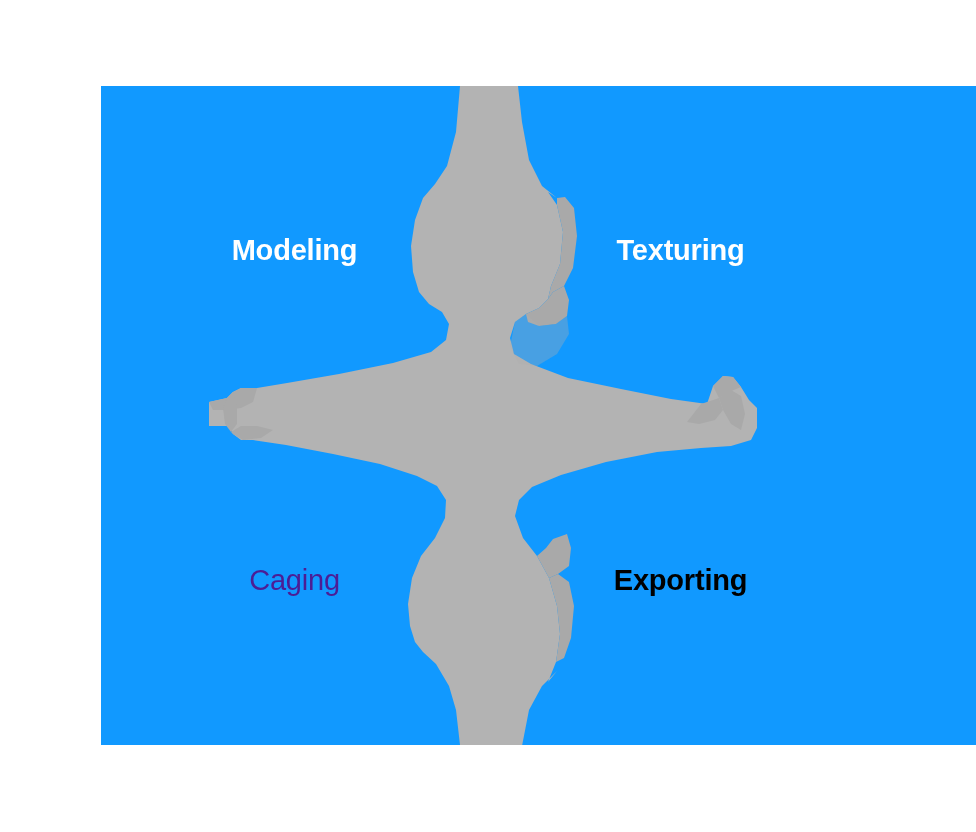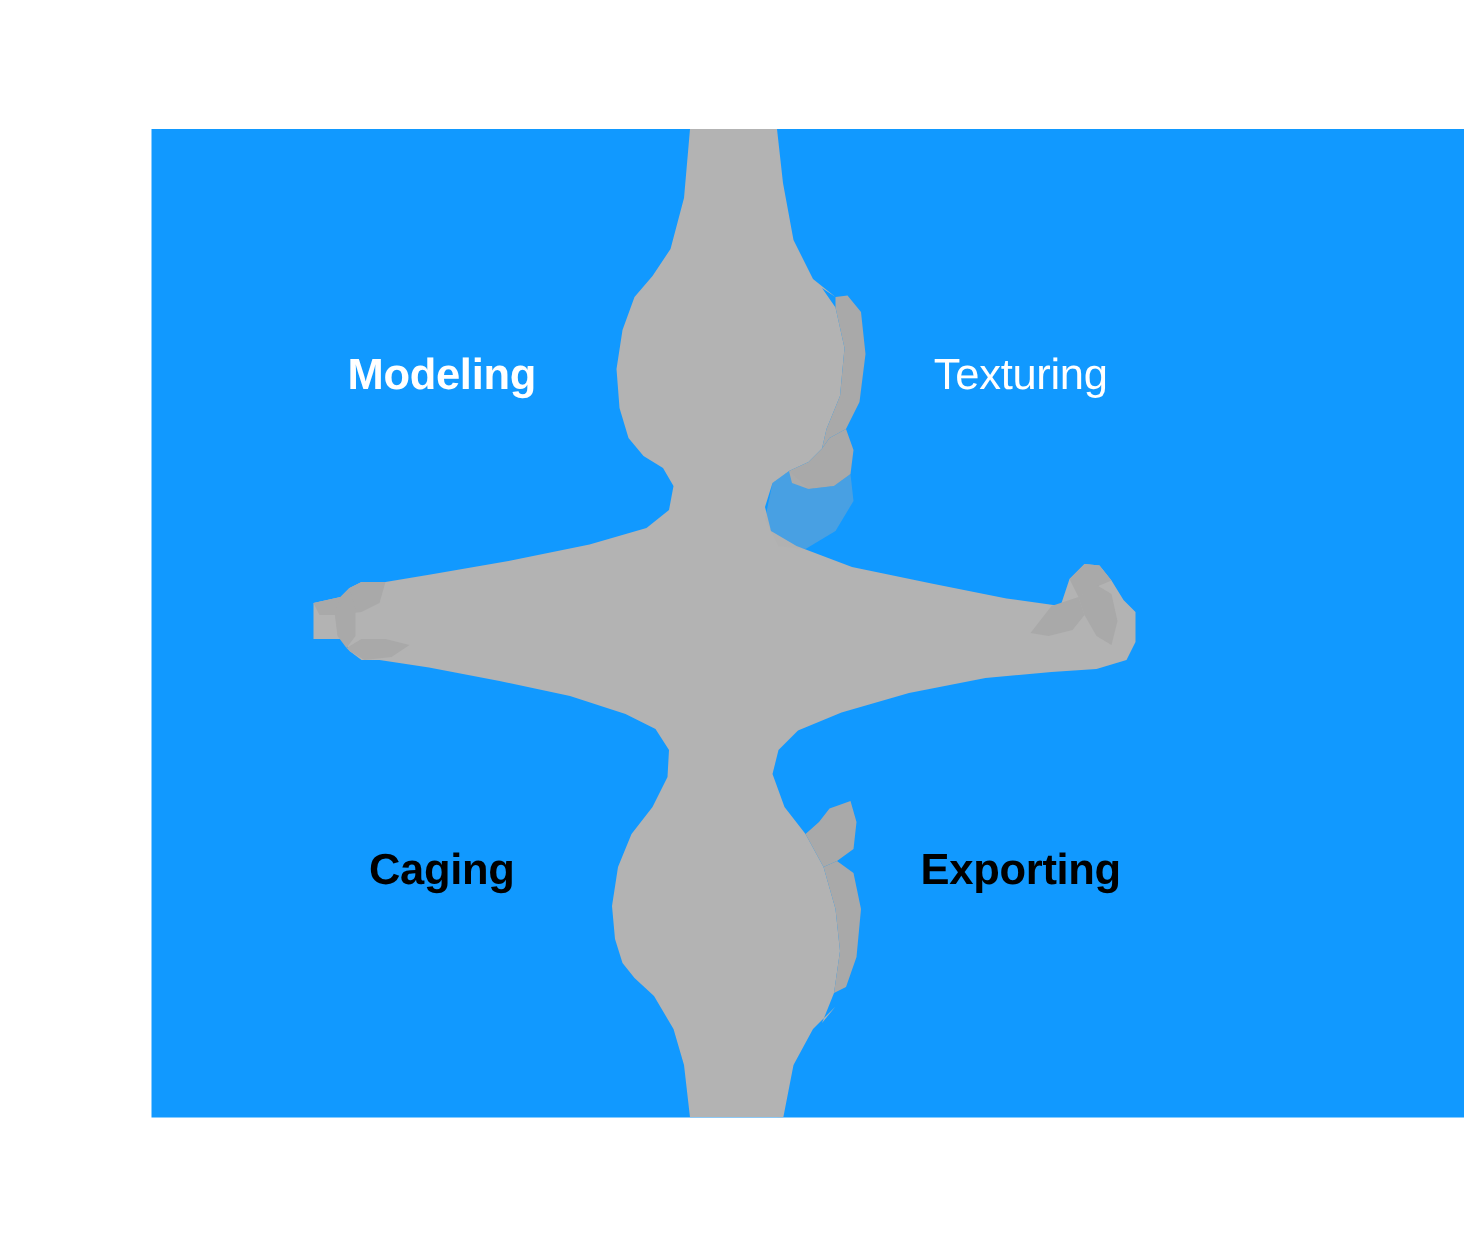--- a/index.html
+++ b/index.html
@@ -205,25 +205,25 @@
       </svg>
     </div>
 
     <div id="labels" style="width: 774px; height: 659px;">
 
       <div class="quadrant" id="quad-top-left">
         <span class="quad-label" style="color: rgb(255, 255, 255); font-size: 29px; font-weight: bold;">Modeling</span>
       </div>
 
       <div class="quadrant" id="quad-top-right">
-        <span class="quad-label" style="color: rgb(255, 255, 255); font-size: 29px; font-weight: normal;">Texturing</span>
+        <span class="quad-label" style="color: rgb(255, 255, 255); font-size: 29px; font-weight: bold;">Texturing</span>
       </div>
 
       <div class="quadrant" id="quad-bottom-left">
-        <span class="quad-label" style="color: #000000; font-size: 29px; font-weight: bold;">Caging</span>
+        <span class="quad-label" style="color: #4c1d95; font-size: 29px; font-weight: normal;">Caging</span>
       </div>
 
       <div class="quadrant" id="quad-bottom-right">
         <span class="quad-label" style="color: #000000; font-size: 29px; font-weight: bold;">Exporting</span>
       </div>
 
     </div>
 
   </div>
 </div>

